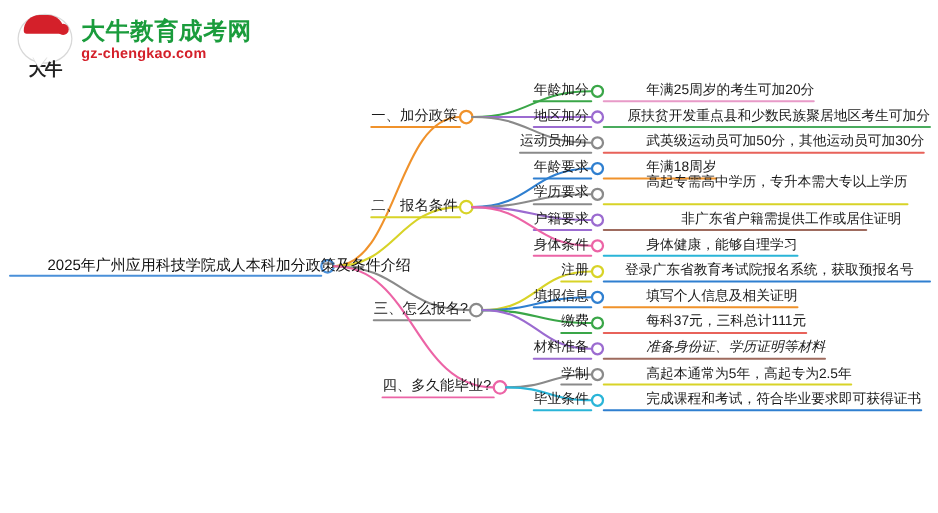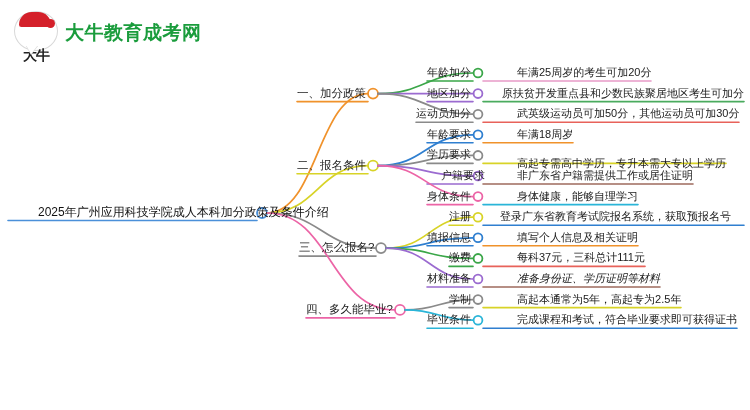--- a/index.html
+++ b/index.html
@@ -138,20 +138,21 @@
 <div class="logo-block">
   <div class="logo-mark">
     <div class="logo-bubble"></div>
     <div class="logo-swoosh"></div>
     <div class="logo-dot"></div>
     <div class="logo-cn">大牛</div>
     <div class="logo-bubble-tail"></div>
   </div>
   <div class="logo-text">
     <div class="logo-title">大牛教育成考网</div>
+    <div class="logo-sub">gz-chengkao.com</div>
   </div>
 </div>
 
 <svg id="mindmap-canvas" viewBox="0 0 750 410" xmlns="http://www.w3.org/2000/svg">
     <line x1="8" y1="220.5" x2="257" y2="220.5" stroke="#4a90d9" stroke-width="1.6" stroke-linecap="round"></line>
     <circle cx="262" cy="213" r="5" fill="#ffffff" stroke="#4a90d9" stroke-width="1.8"></circle>
     <path d="M 267 213 C 317.5 213, 317.5 93.6, 368 93.6" stroke="#f0922b" stroke-width="1.7" fill="none" stroke-linecap="round"></path>
     <line x1="297" y1="101.6" x2="368" y2="101.6" stroke="#f0922b" stroke-width="1.6" stroke-linecap="round"></line>
     <circle cx="373" cy="93.6" r="5" fill="#ffffff" stroke="#f0922b" stroke-width="1.8"></circle>
     <path d="M 378 93.6 C 425.5 93.6, 425.5 73, 473 73" stroke="#3aa648" stroke-width="1.7" fill="none" stroke-linecap="round"></path>
@@ -223,23 +224,23 @@
     <div class="node-label sub" style="left: 427px; top: 65px;">年龄加分</div>
     <div class="node-label leaf" style="left: 517px; top: 65px;">年满25周岁的考生可加20分</div>
     <div class="node-label sub" style="left: 427px; top: 85.6px;">地区加分</div>
     <div class="node-label leaf" style="left: 502px; top: 85.6px; text-align: right;">原扶贫开发重点县和少数民族聚居地区考生可加分</div>
     <div class="node-label sub" style="left: 416px; top: 106.2px;">运动员加分</div>
     <div class="node-label leaf" style="left: 517px; top: 106.2px;">武英级运动员可加50分，其他运动员可加30分</div>
     <div class="node-label branch" style="left: 297px; top: 157.7px;">二、报名条件</div>
     <div class="node-label sub" style="left: 427px; top: 126.8px;">年龄要求</div>
     <div class="node-label leaf" style="left: 517px; top: 126.8px;">年满18周岁</div>
     <div class="node-label sub" style="left: 427px; top: 147.4px;">学历要求</div>
-    <div class="node-label leaf" style="left: 517px; top: 156px; text-align: center;">高起专需高中学历，专升本需大专以上学历</div>
-    <div class="node-label sub" style="left: 441px; top: 168px;">户籍要求</div>
-    <div class="node-label leaf" style="left: 517px; top: 168px;">非广东省户籍需提供工作或居住证明</div>
+    <div class="node-label leaf" style="left: 517px; top: 139px; text-align: center;">高起专需高中学历，专升本需大专以上学历</div>
+    <div class="node-label sub" style="left: 427px; top: 168px;">户籍要求</div>
+    <div class="node-label leaf" style="left: 545px; top: 168px;">非广东省户籍需提供工作或居住证明</div>
     <div class="node-label sub" style="left: 427px; top: 188.6px;">身体条件</div>
     <div class="node-label leaf" style="left: 517px; top: 188.6px;">身体健康，能够自理学习</div>
     <div class="node-label branch" style="left: 299px; top: 240.1px;">三、怎么报名?</div>
     <div class="node-label sub" style="left: 449px; top: 209.2px;">注册</div>
     <div class="node-label leaf" style="left: 500px; top: 209.2px;">登录广东省教育考试院报名系统，获取预报名号</div>
     <div class="node-label sub" style="left: 427px; top: 229.8px;">填报信息</div>
     <div class="node-label leaf" style="left: 517px; top: 229.8px;">填写个人信息及相关证明</div>
     <div class="node-label sub" style="left: 449px; top: 250.4px;">缴费</div>
     <div class="node-label leaf" style="left: 517px; top: 250.4px;">每科37元，三科总计111元</div>
     <div class="node-label sub" style="left: 427px; top: 271px;">材料准备</div>

